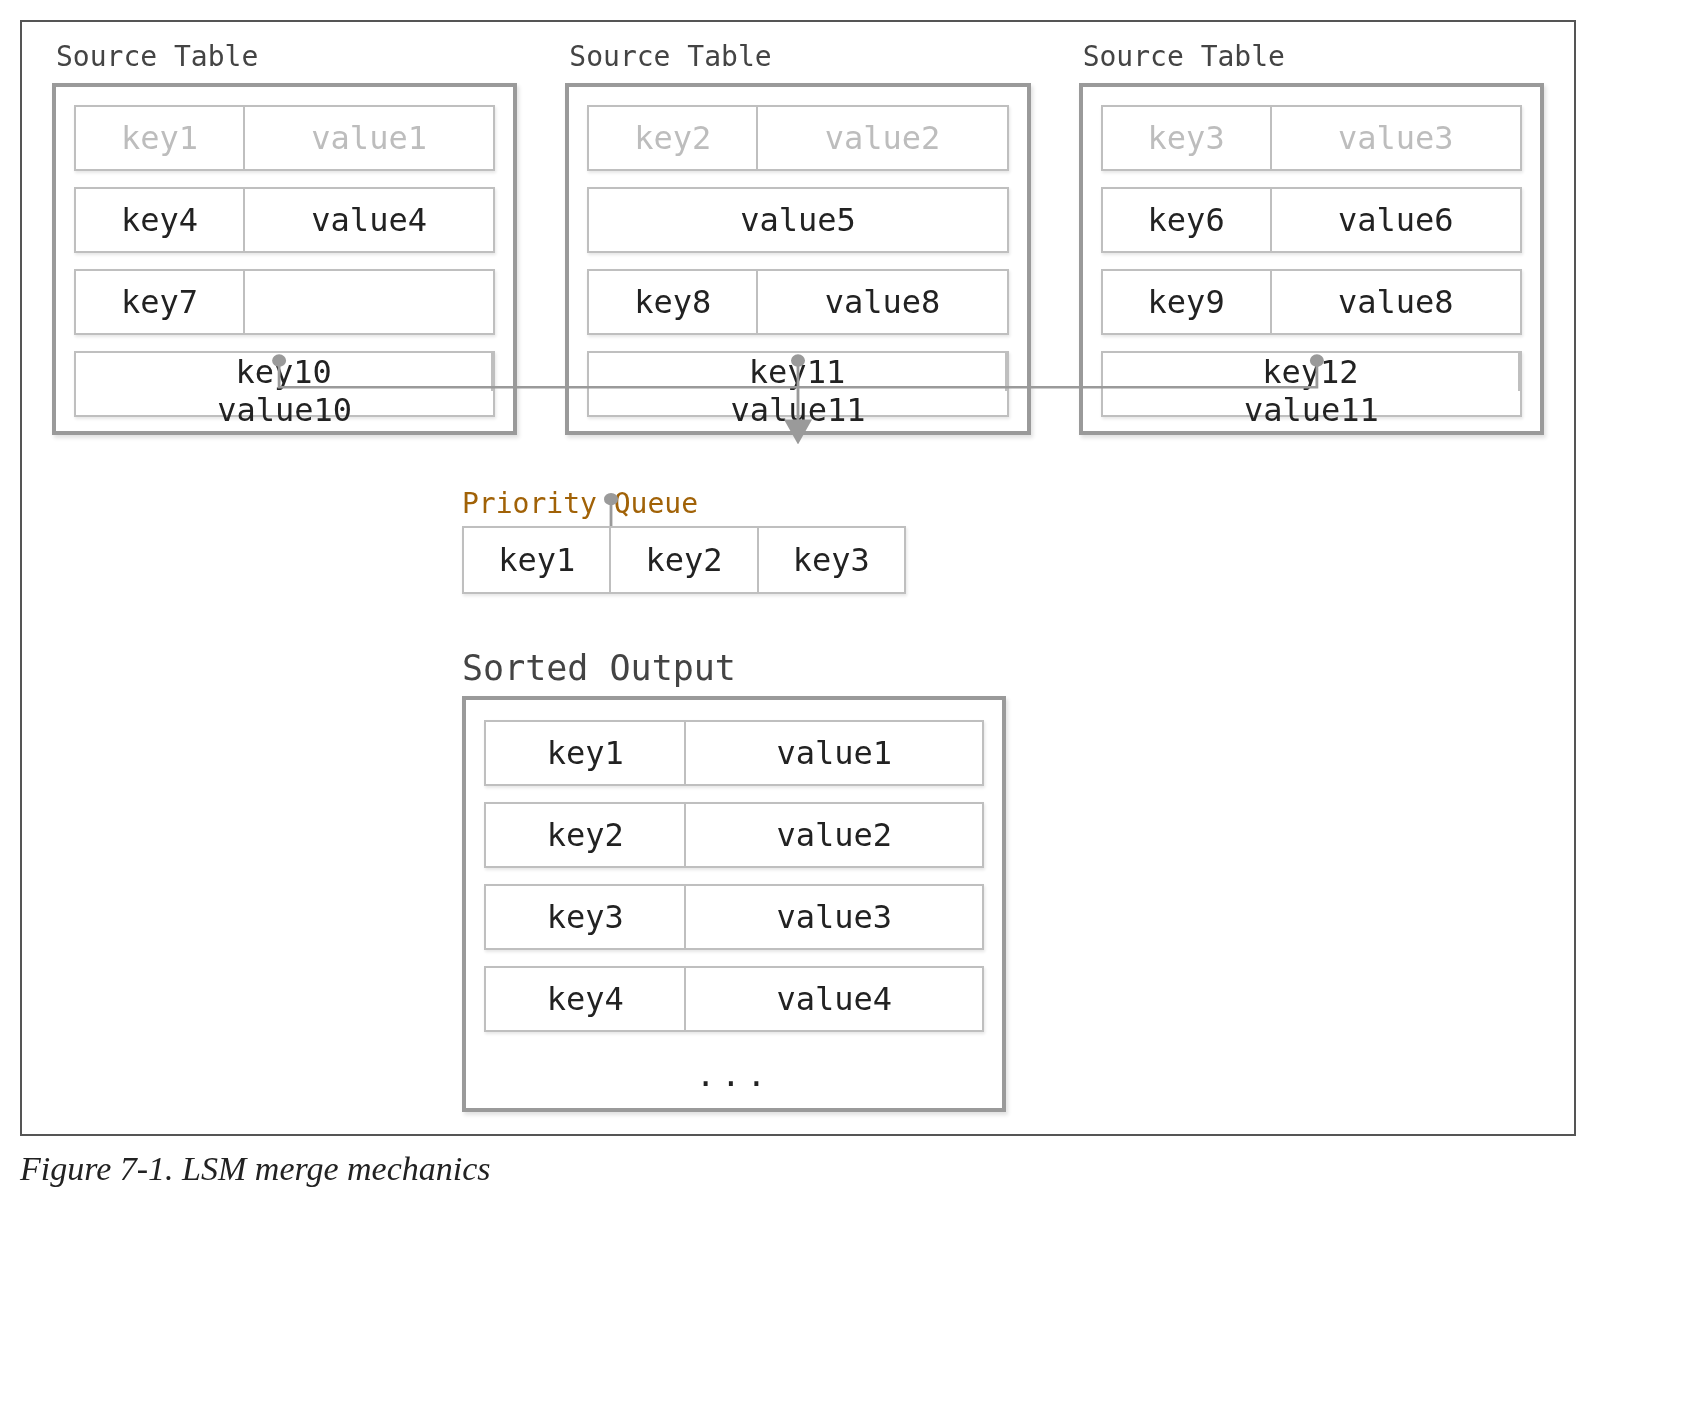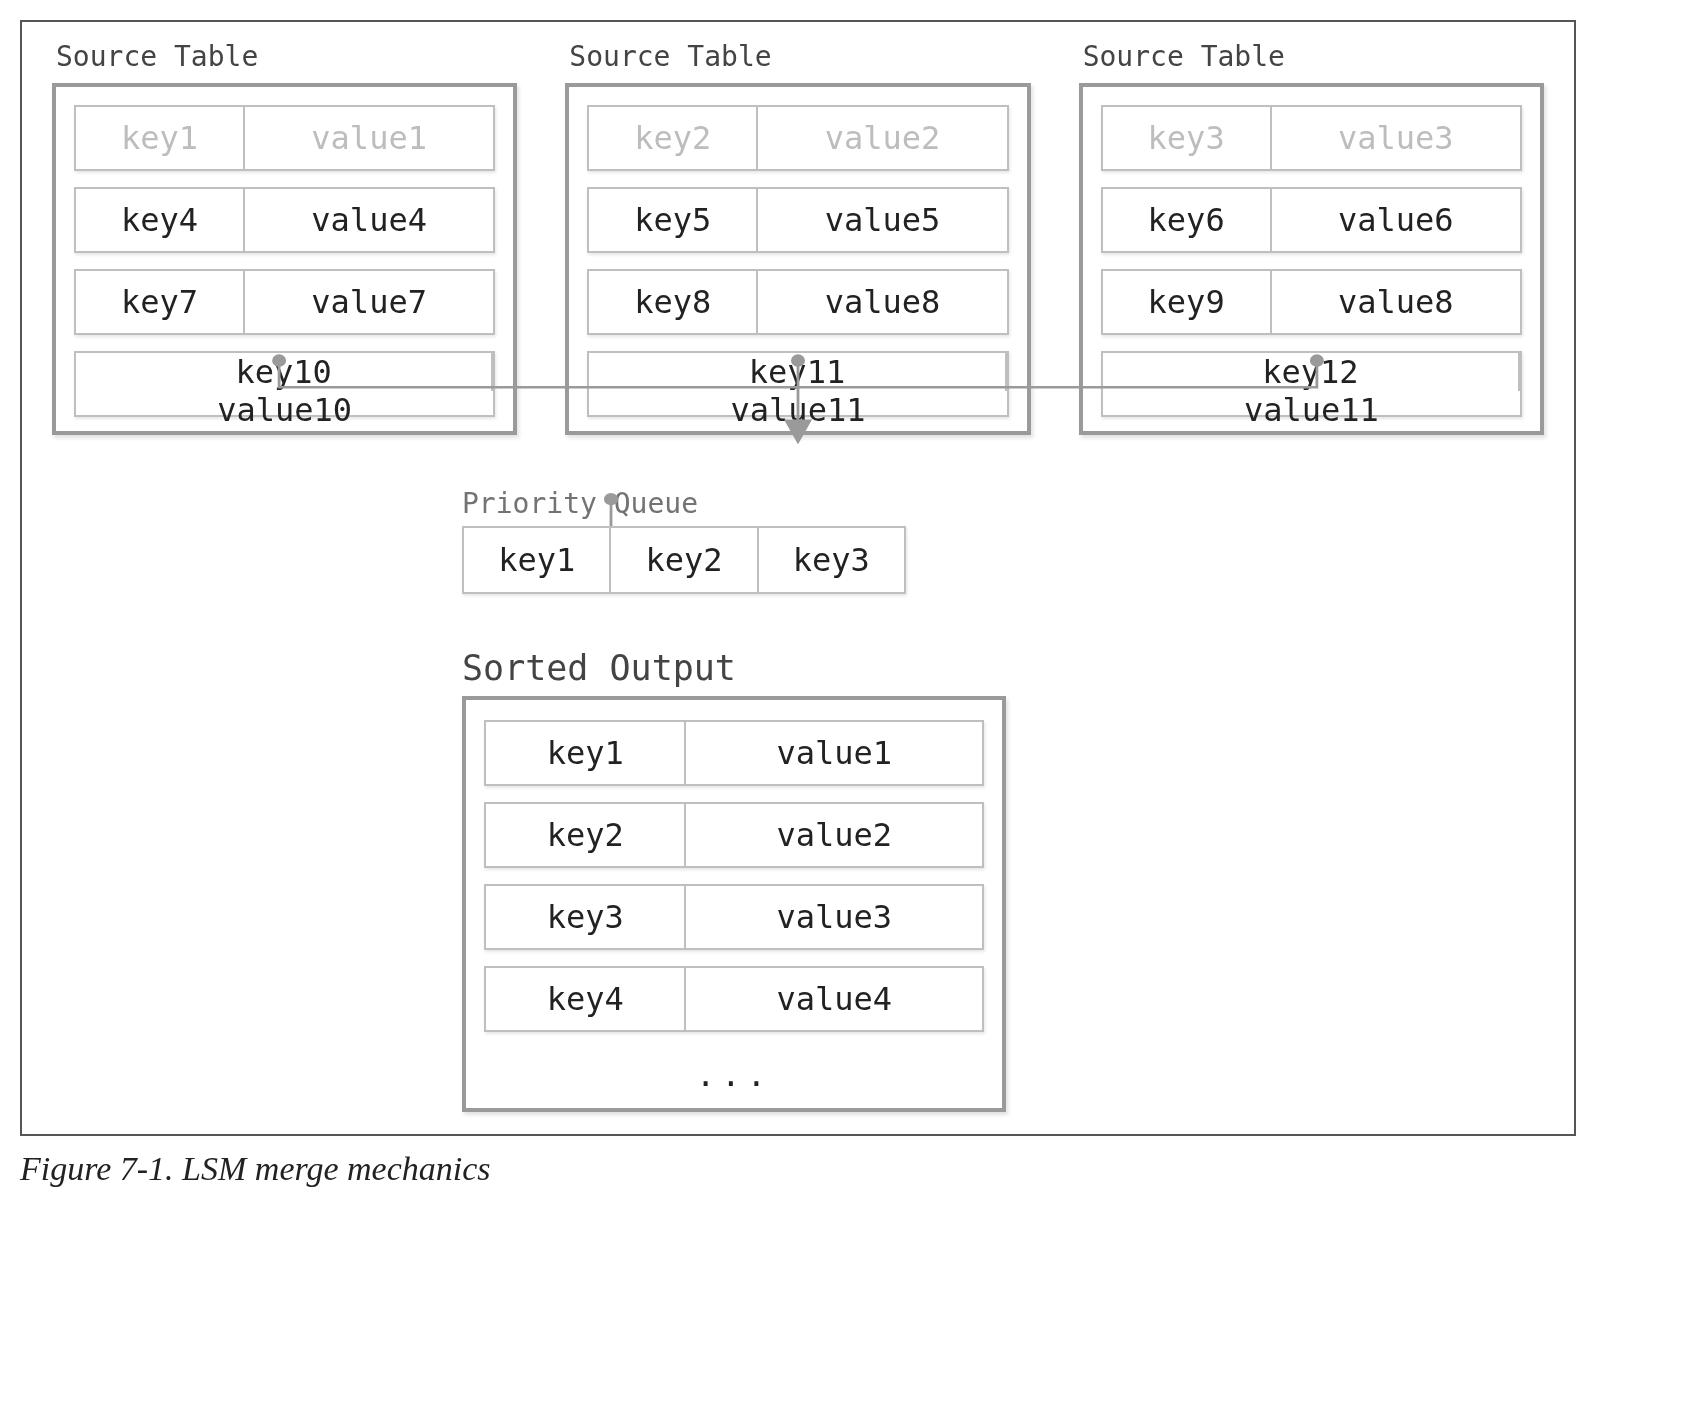--- a/index.html
+++ b/index.html
@@ -54,21 +54,21 @@
     display:flex; align-items:center; justify-content:center;
     color: var(--black);
   }
   .kv-cell.key   { flex: 0 0 40%; border-right: 2px solid var(--grey-light); }
   .kv-cell.value { flex: 1; }
   .kv-row.faded .kv-cell { color: var(--grey-faded); }
 
   .pq-title {
     font-family: ui-monospace, "SFMono-Regular", Menlo, Consolas, monospace;
     font-size: 28px;
-    color:#737373;
+    color:#a16207;
     margin-left: 410px;
     margin-top: 52px;
     margin-bottom: 6px;
   }
   .pq-row {
     display:flex;
     width: 440px;
     height: 64px;
     border: 2px solid var(--grey-light);
     box-shadow: 1px 2px 3px rgba(0,0,0,0.10);
@@ -163,38 +163,36 @@
         <div class="kv-row faded">
           <div class="kv-cell key">key1</div>
           <div class="kv-cell value">value1</div>
         </div>
         <div class="kv-row">
           <div class="kv-cell key">key4</div>
           <div class="kv-cell value">value4</div>
         </div>
         <div class="kv-row">
           <div class="kv-cell key">key7</div>
-          <div class="kv-cell value">value7</div>
         </div>
         <div class="kv-row">
           <div class="kv-cell key">key10</div>
           <div class="kv-cell value">value10</div>
         </div>
       </div>
     </div>
 
     <div class="tbl-block">
       <div class="tbl-title">Source Table</div>
       <div class="tbl">
         <div class="kv-row faded">
           <div class="kv-cell key">key2</div>
           <div class="kv-cell value">value2</div>
         </div>
         <div class="kv-row">
-          <div class="kv-cell key">key5</div>
           <div class="kv-cell value">value5</div>
         </div>
         <div class="kv-row">
           <div class="kv-cell key">key8</div>
           <div class="kv-cell value">value8</div>
         </div>
         <div class="kv-row">
           <div class="kv-cell key">key11</div>
           <div class="kv-cell value">value11</div>
         </div>

